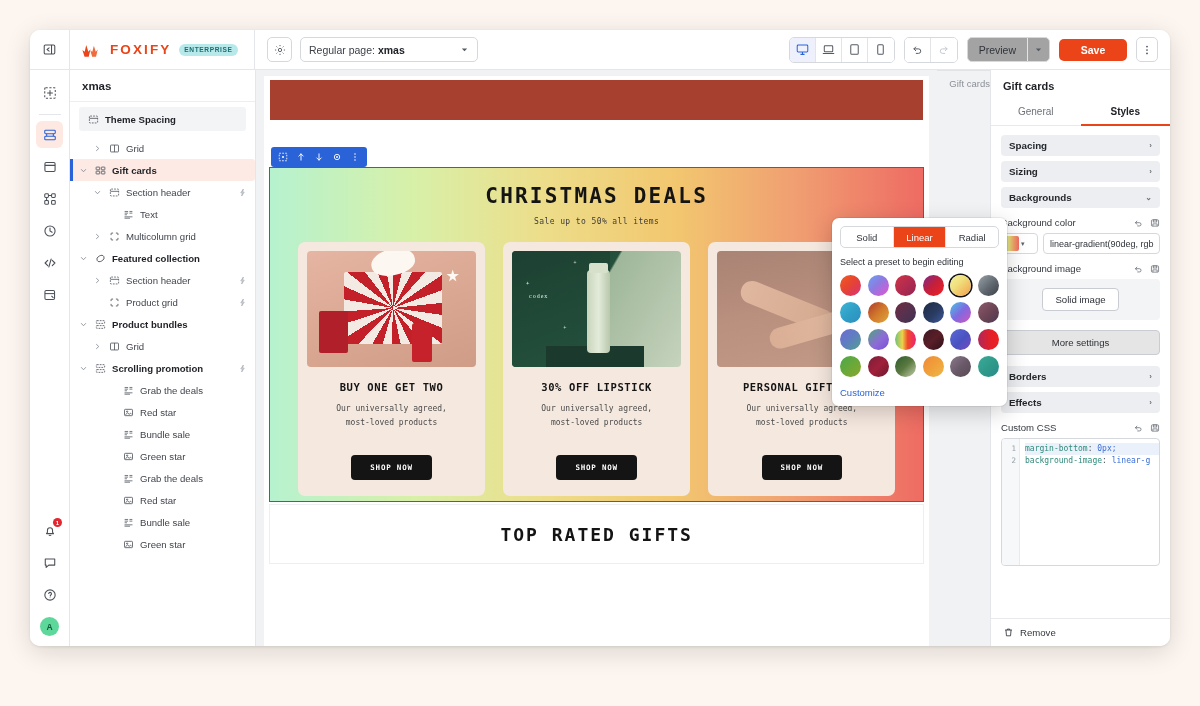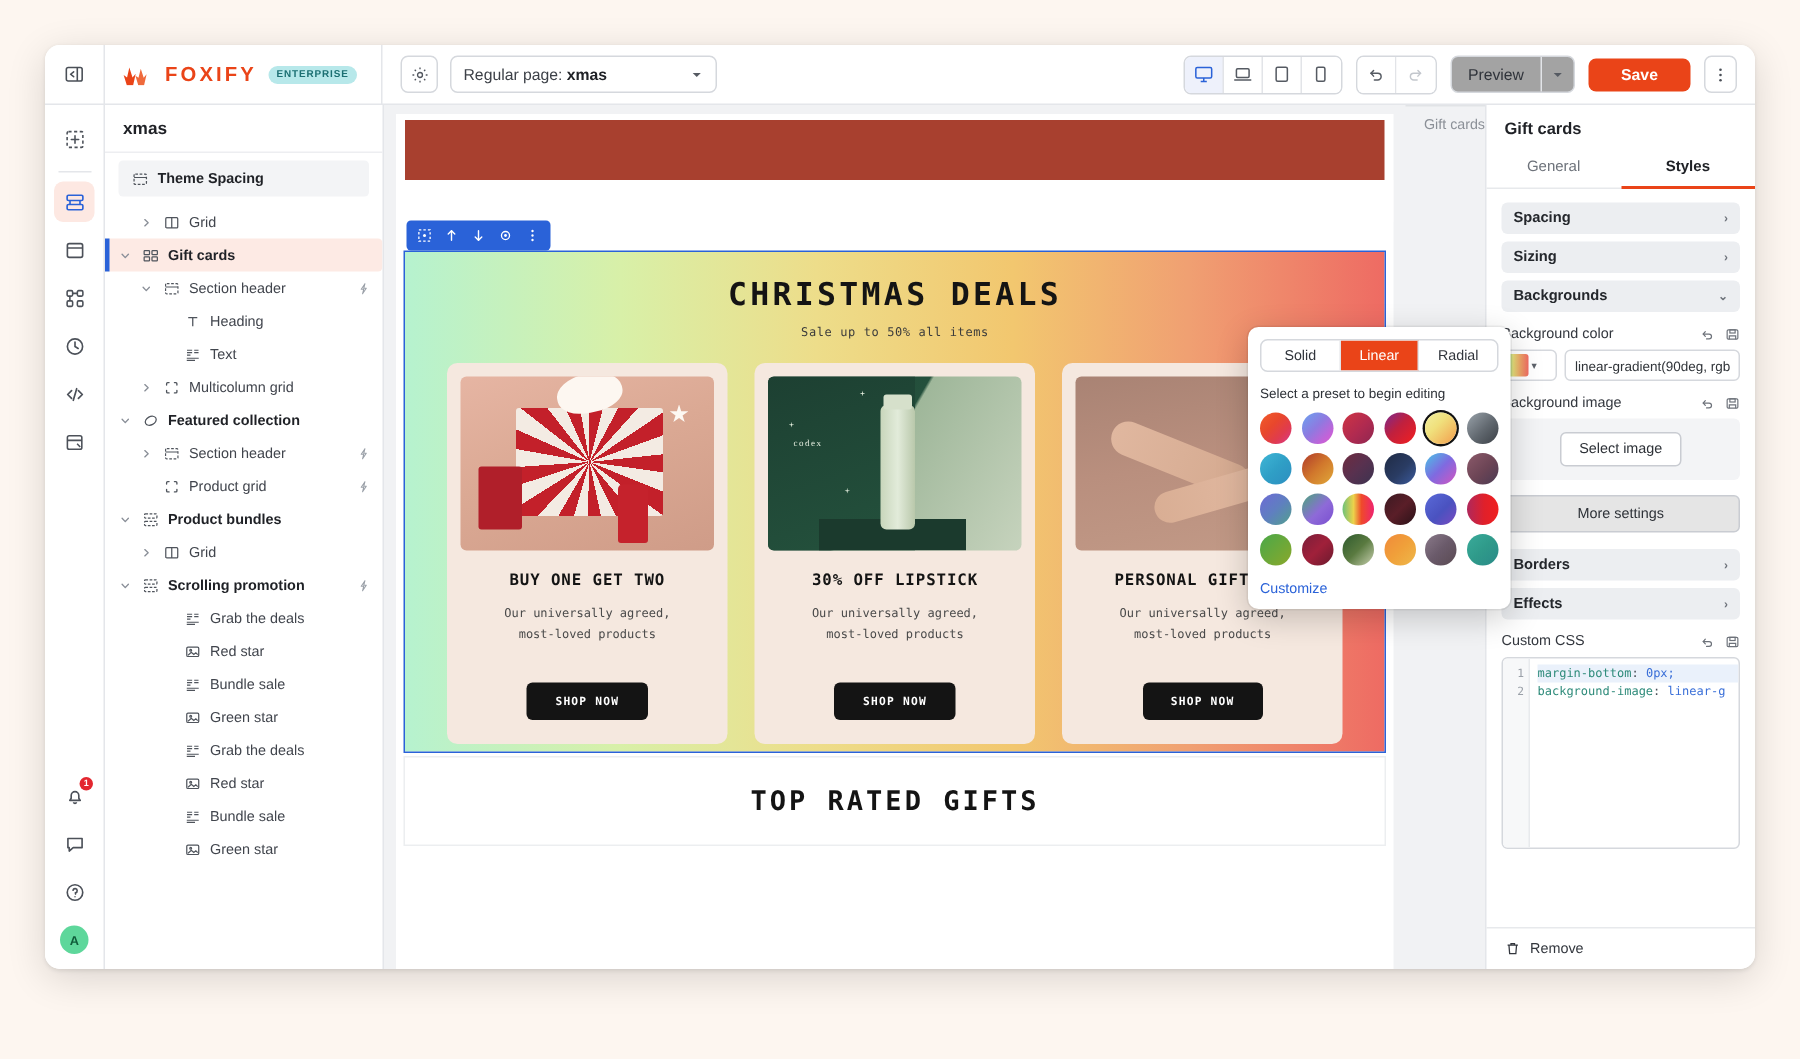--- a/index.html
+++ b/index.html
@@ -673,29 +673,20 @@
                     <rect x="2" y="3" width="12" height="10" rx="1.2" stroke-dasharray="2.6 1.6"></rect>
                     <path d="M2 6.3h12"></path>
                   </svg>
                 </span>
                 <span class="tl">Section header</span>
                 <span class="bolt">
                   <svg width="9" height="9" viewBox="0 0 16 16" fill="none" stroke="currentColor" stroke-width="1.25" stroke-linejoin="round">
                     <path d="M9.4 2 L5 8.6h3L6.6 14 L11 7.4H8Z"></path>
                   </svg>
                 </span>
-              </div>
-              <div class="tree-row" style="padding-left: 36px;">
-                <span class="tw"></span>
-                <span class="ti">
-                  <svg width="11" height="11" viewBox="0 0 16 16" fill="none" stroke="currentColor" stroke-width="1.25">
-                    <path d="M3.6 4h8.8M8 4v8.4"></path>
-                  </svg>
-                </span>
-                <span class="tl">Heading</span>
               </div>
               <div class="tree-row" style="padding-left: 36px;">
                 <span class="tw"></span>
                 <span class="ti">
                   <svg width="11" height="11" viewBox="0 0 16 16" fill="none" stroke="currentColor" stroke-width="1.1">
                     <path d="M2.4 3.6h5M2.4 6h5M2.4 8.4h3.4"></path>
                     <path d="M9.4 3.6h4.2M9.4 6h4.2"></path>
                     <path d="M2.2 11.4h11.6M2.2 13.4h8"></path>
                   </svg>
                 </span>
@@ -1065,21 +1056,21 @@
             <span>
               <svg width="10" height="10" viewBox="0 0 16 16" fill="none" stroke="currentColor" stroke-width="1.25">
                 <rect x="2.3" y="3" width="11.4" height="10" rx="1.3"></rect>
                     <rect x="5.2" y="3" width="5.6" height="3.4"></rect>
                     <path d="M4.6 13V9.4h6.8V13"></path>
               </svg>
             </span>
           </span>
         </div>
         <div class="img-drop">
-          <button class="btn-outline">Select image</button>
+          <button class="btn-outline">Solid image</button>
         </div>
 
         <button class="btn-wide">More settings</button>
 
         <div class="acc">
           <span>Borders</span>
           <span class="chev">›</span>
         </div>
         <div class="acc">
           <span>Effects</span>

